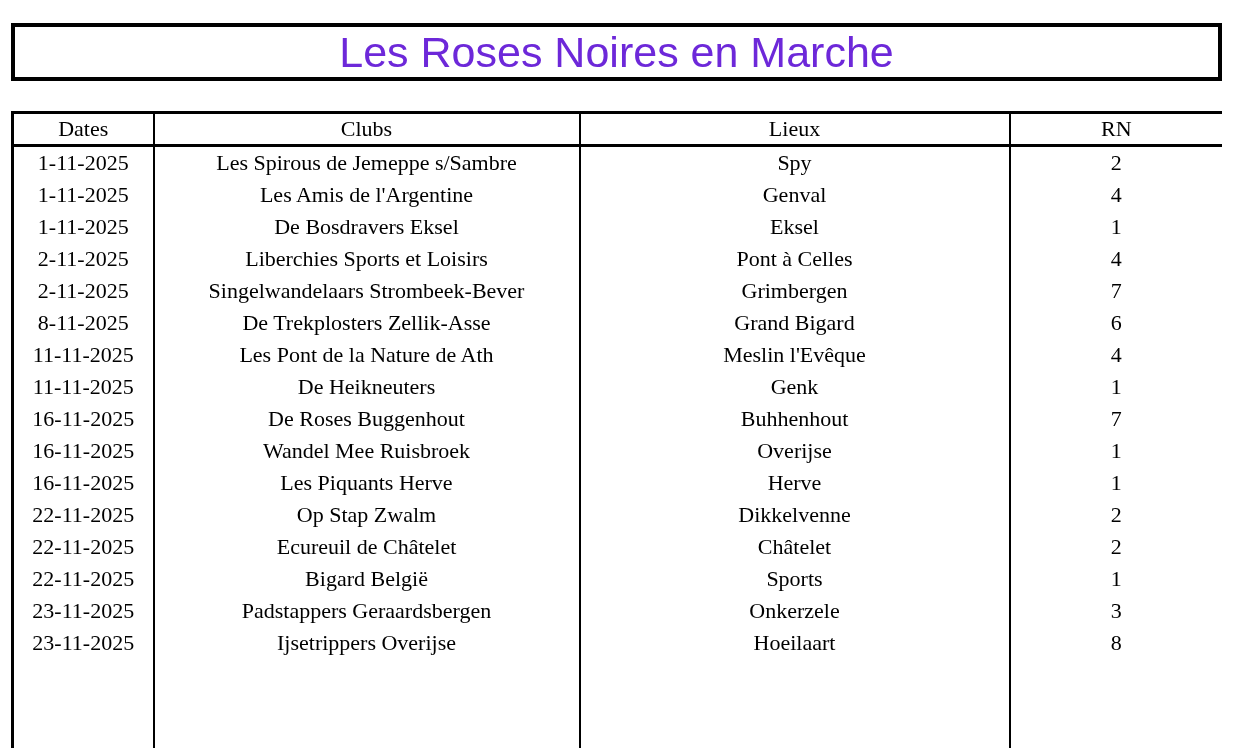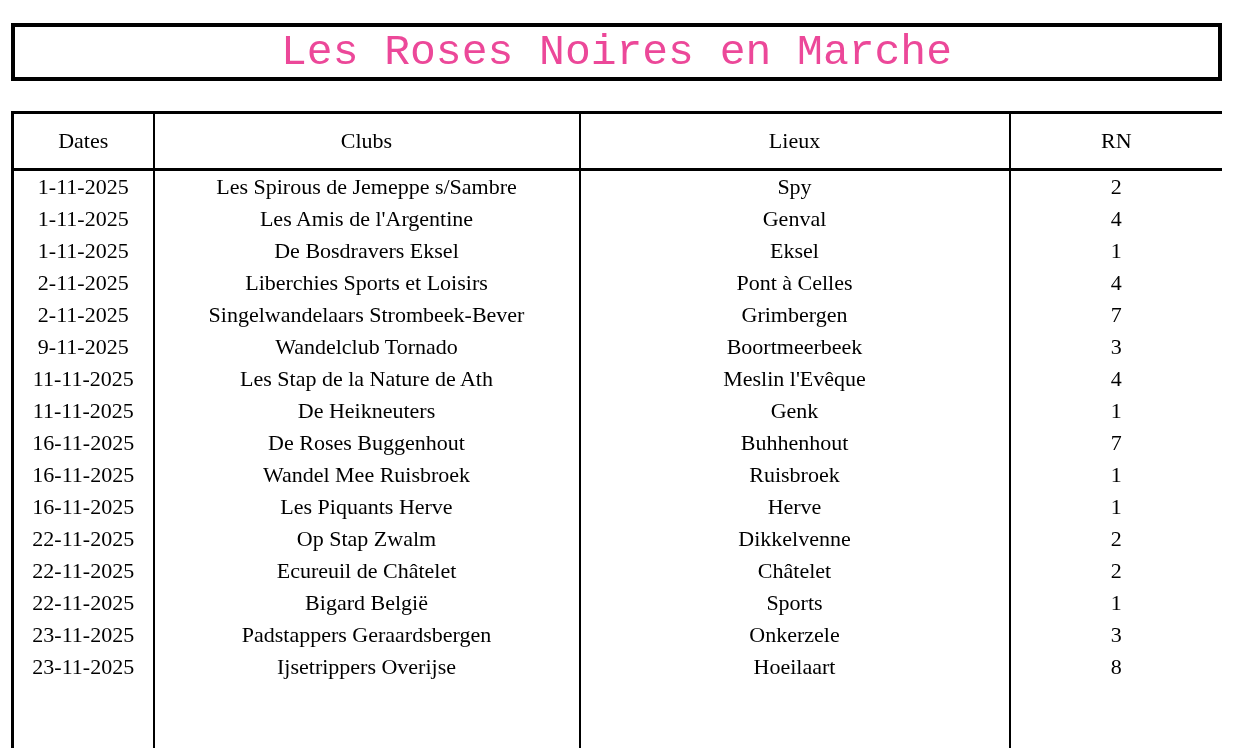--- a/index.html
+++ b/index.html
@@ -68,21 +68,21 @@
   table.events col.c-lieux { width: 430px; }
   table.events col.c-rn    { width: 214px; }
 
   table.events th {
     height: 30px;
     font-size: 22px;
     font-weight: normal;
     text-align: center;
     vertical-align: middle;
     border-bottom: 3px solid #000000;
-    padding: 12px;
+    padding: 0;
   }
   table.events td {
     height: 32px;
     font-size: 22px;
     text-align: center;
     vertical-align: middle;
     padding: 0;
     white-space: nowrap;
   }
   table.events th + th,
@@ -91,21 +91,21 @@
     margin-top: 8px;
   }
   table.events tbody.filler td {
     height: 110px;
   }
 </style>
 </head>
 <body>
 
 <div class="title-box">
-  <span class="title-text" style="color: #ec4899; font-family: Liberation Mono, monospace;">Les Roses Noires en Marche</span>
+  <span class="title-text" style="color: #6d28d9;">Les Roses Noires en Marche</span>
 </div>
 
 <div class="table-wrap">
   <table class="events">
     <colgroup>
       <col class="c-dates">
       <col class="c-clubs">
       <col class="c-lieux">
       <col class="c-rn">
     </colgroup>
@@ -147,31 +147,31 @@
           <td>4</td>
         </tr>
 
         <tr>
           <td>2-11-2025</td>
           <td>Singelwandelaars Strombeek-Bever</td>
           <td>Grimbergen</td>
           <td>7</td>
         </tr>
 
-
-        <tr>
-          <td>9-11-2025</td>
-          <td>Wandelclub Tornado</td>
-          <td>Boortmeerbeek</td>
-          <td>3</td>
-        </tr>
+        <tr>
+          <td>8-11-2025</td>
+          <td>De Trekplosters Zellik-Asse</td>
+          <td>Grand Bigard</td>
+          <td>6</td>
+        </tr>
+
 
         <tr>
           <td>11-11-2025</td>
-          <td>Les Stap de la Nature de Ath</td>
+          <td>Les Pont de la Nature de Ath</td>
           <td>Meslin l'Evêque</td>
           <td>4</td>
         </tr>
 
         <tr>
           <td>11-11-2025</td>
           <td>De Heikneuters</td>
           <td>Genk</td>
           <td>1</td>
         </tr>
@@ -180,21 +180,21 @@
         <tr>
           <td>16-11-2025</td>
           <td>De Roses Buggenhout</td>
           <td>Buhhenhout</td>
           <td>7</td>
         </tr>
 
         <tr>
           <td>16-11-2025</td>
           <td>Wandel Mee Ruisbroek</td>
-          <td>Ruisbroek</td>
+          <td>Overijse</td>
           <td>1</td>
         </tr>
 
         <tr>
           <td>16-11-2025</td>
           <td>Les Piquants Herve</td>
           <td>Herve</td>
           <td>1</td>
         </tr>
 

